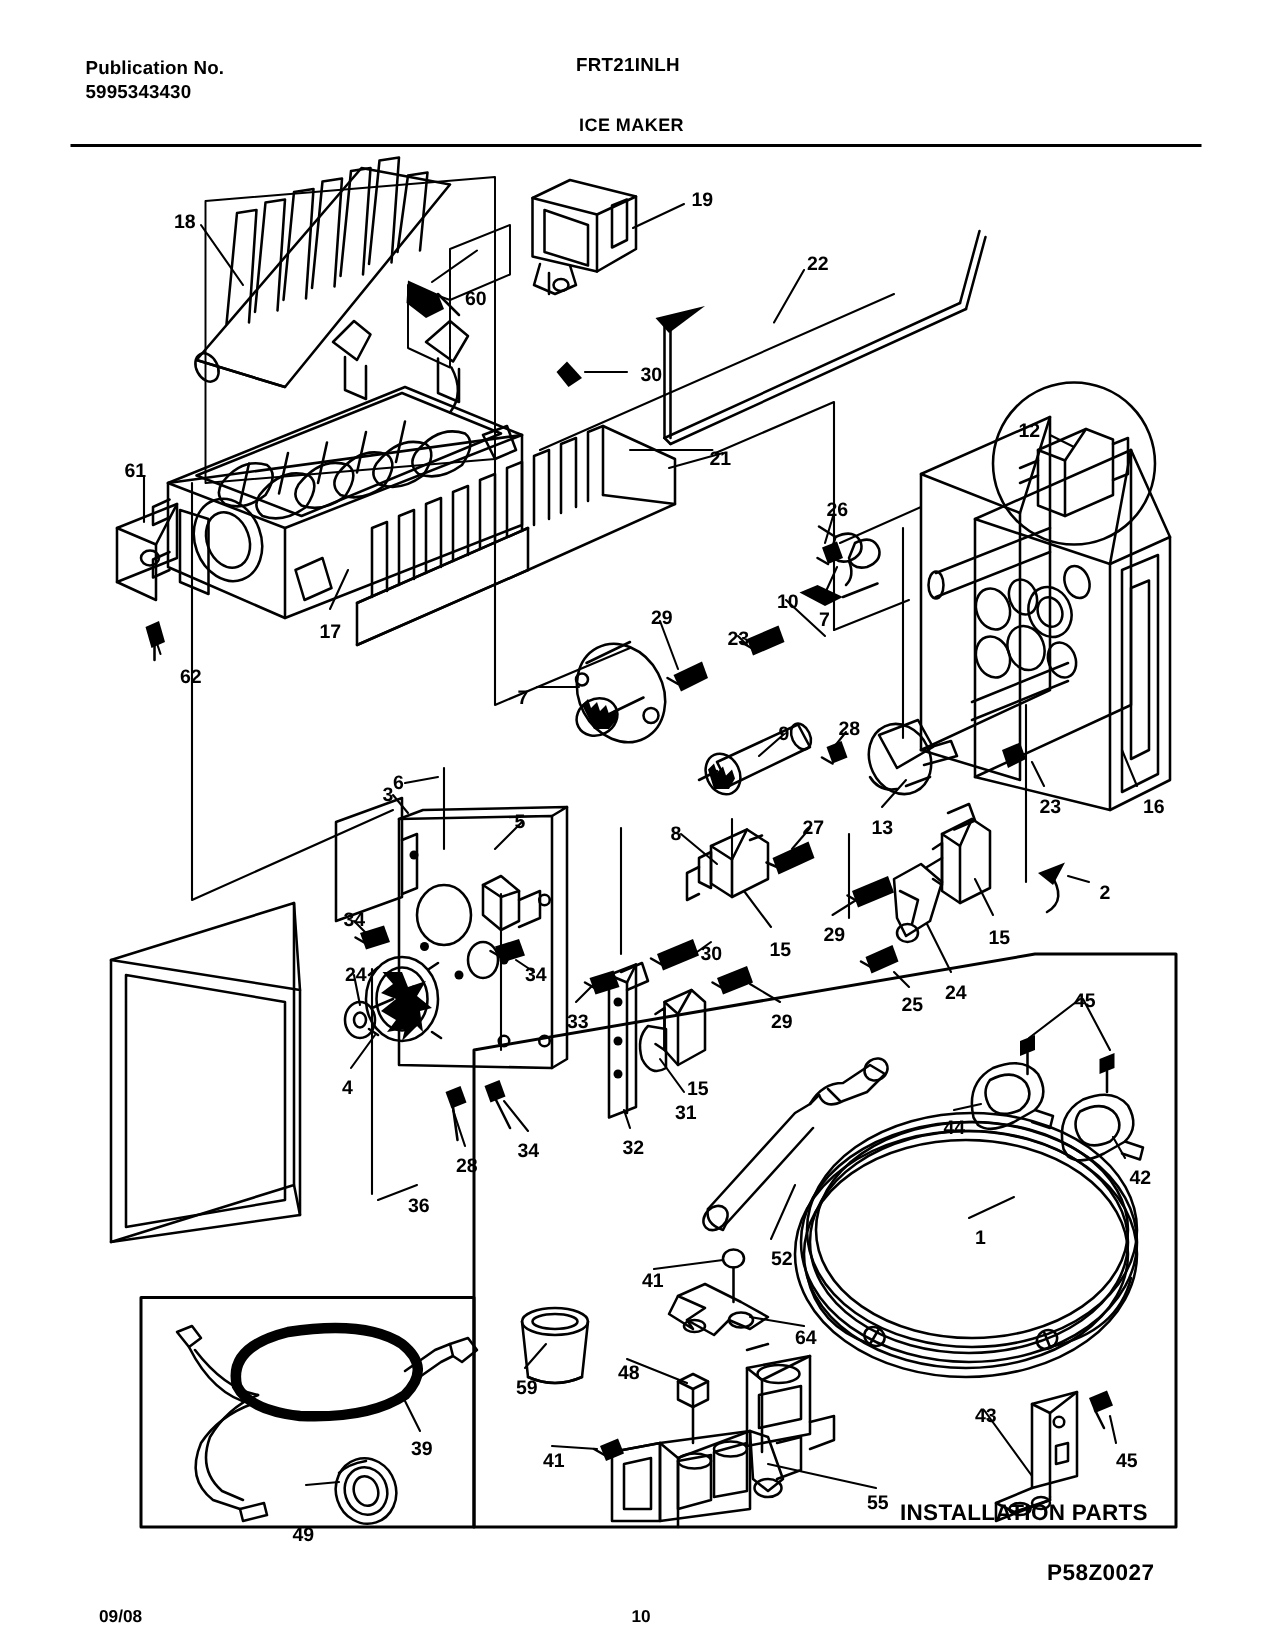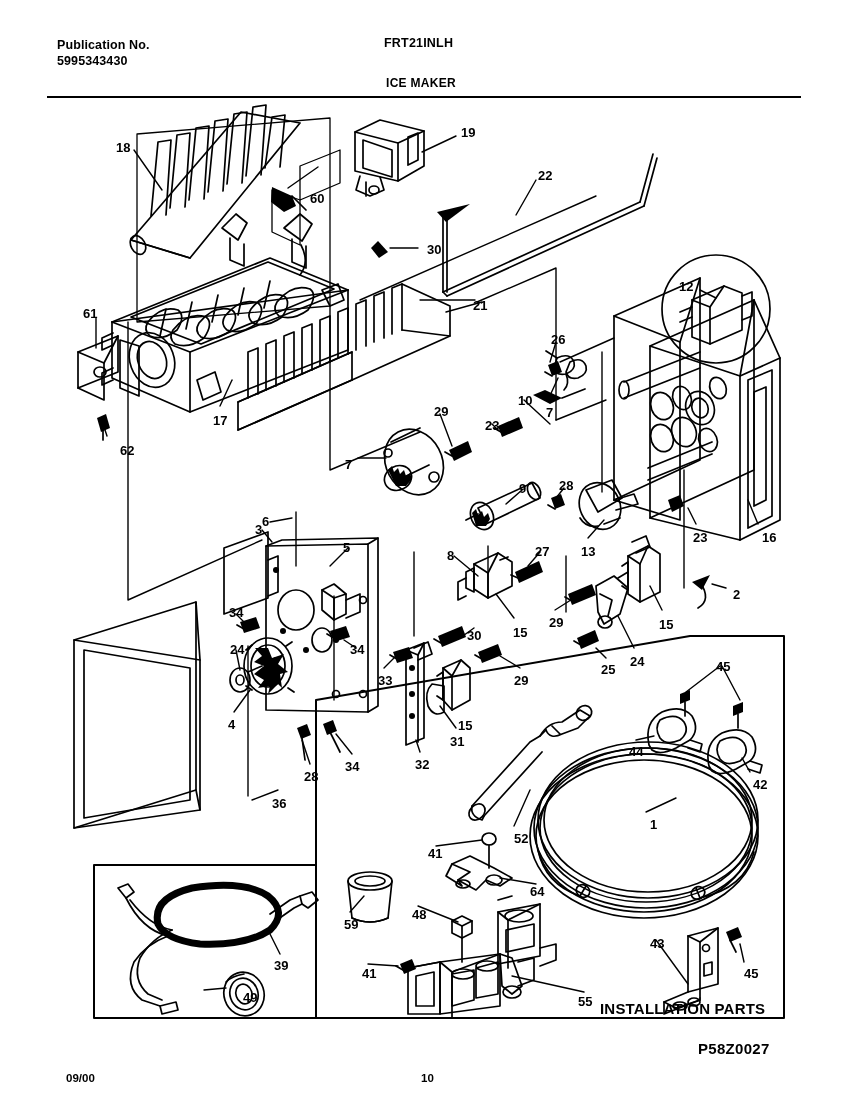--- a/index.html
+++ b/index.html
@@ -739,28 +739,28 @@
       <span class="cal" style="left: 272px; top: 797px;">36</span>
       <span class="cal" style="left: 274px; top: 959px;">39</span>
       <span class="cal" style="left: 428px; top: 847px;">41</span>
       <span class="cal" style="left: 362px; top: 967px;">41</span>
       <span class="cal" style="left: 753px; top: 778px;">42</span>
       <span class="cal" style="left: 650px; top: 937px;">43</span>
       <span class="cal" style="left: 629px; top: 745px;">44</span>
       <span class="cal" style="left: 716px; top: 660px;">45</span>
       <span class="cal" style="left: 744px; top: 967px;">45</span>
       <span class="cal" style="left: 412px; top: 908px;">48</span>
-      <span class="cal" style="left: 195px; top: 991px; margin-left: 48px;">49</span>
+      <span class="cal" style="left: 195px; top: 1016px;">49</span>
       <span class="cal" style="left: 514px; top: 832px;">52</span>
       <span class="cal" style="left: 578px; top: 995px;">55</span>
       <span class="cal" style="left: 344px; top: 918px;">59</span>
       <span class="cal" style="left: 310px; top: 156px; margin-top: 36px;">60</span>
       <span class="cal" style="left: 83px; top: 307px;">61</span>
       <span class="cal" style="left: 120px; top: 444px;">62</span>
       <span class="cal" style="left: 530px; top: 885px;">64</span>
     </div>
 
   <div class="inst-title">INSTALLATION PARTS</div>
   <div class="ftr-code">P58Z0027</div>
-  <div class="ftr-date">09/00</div>
+  <div class="ftr-date">09/08</div>
   <div class="ftr-page">10</div>
 
 </div>
 
 </body></html>

